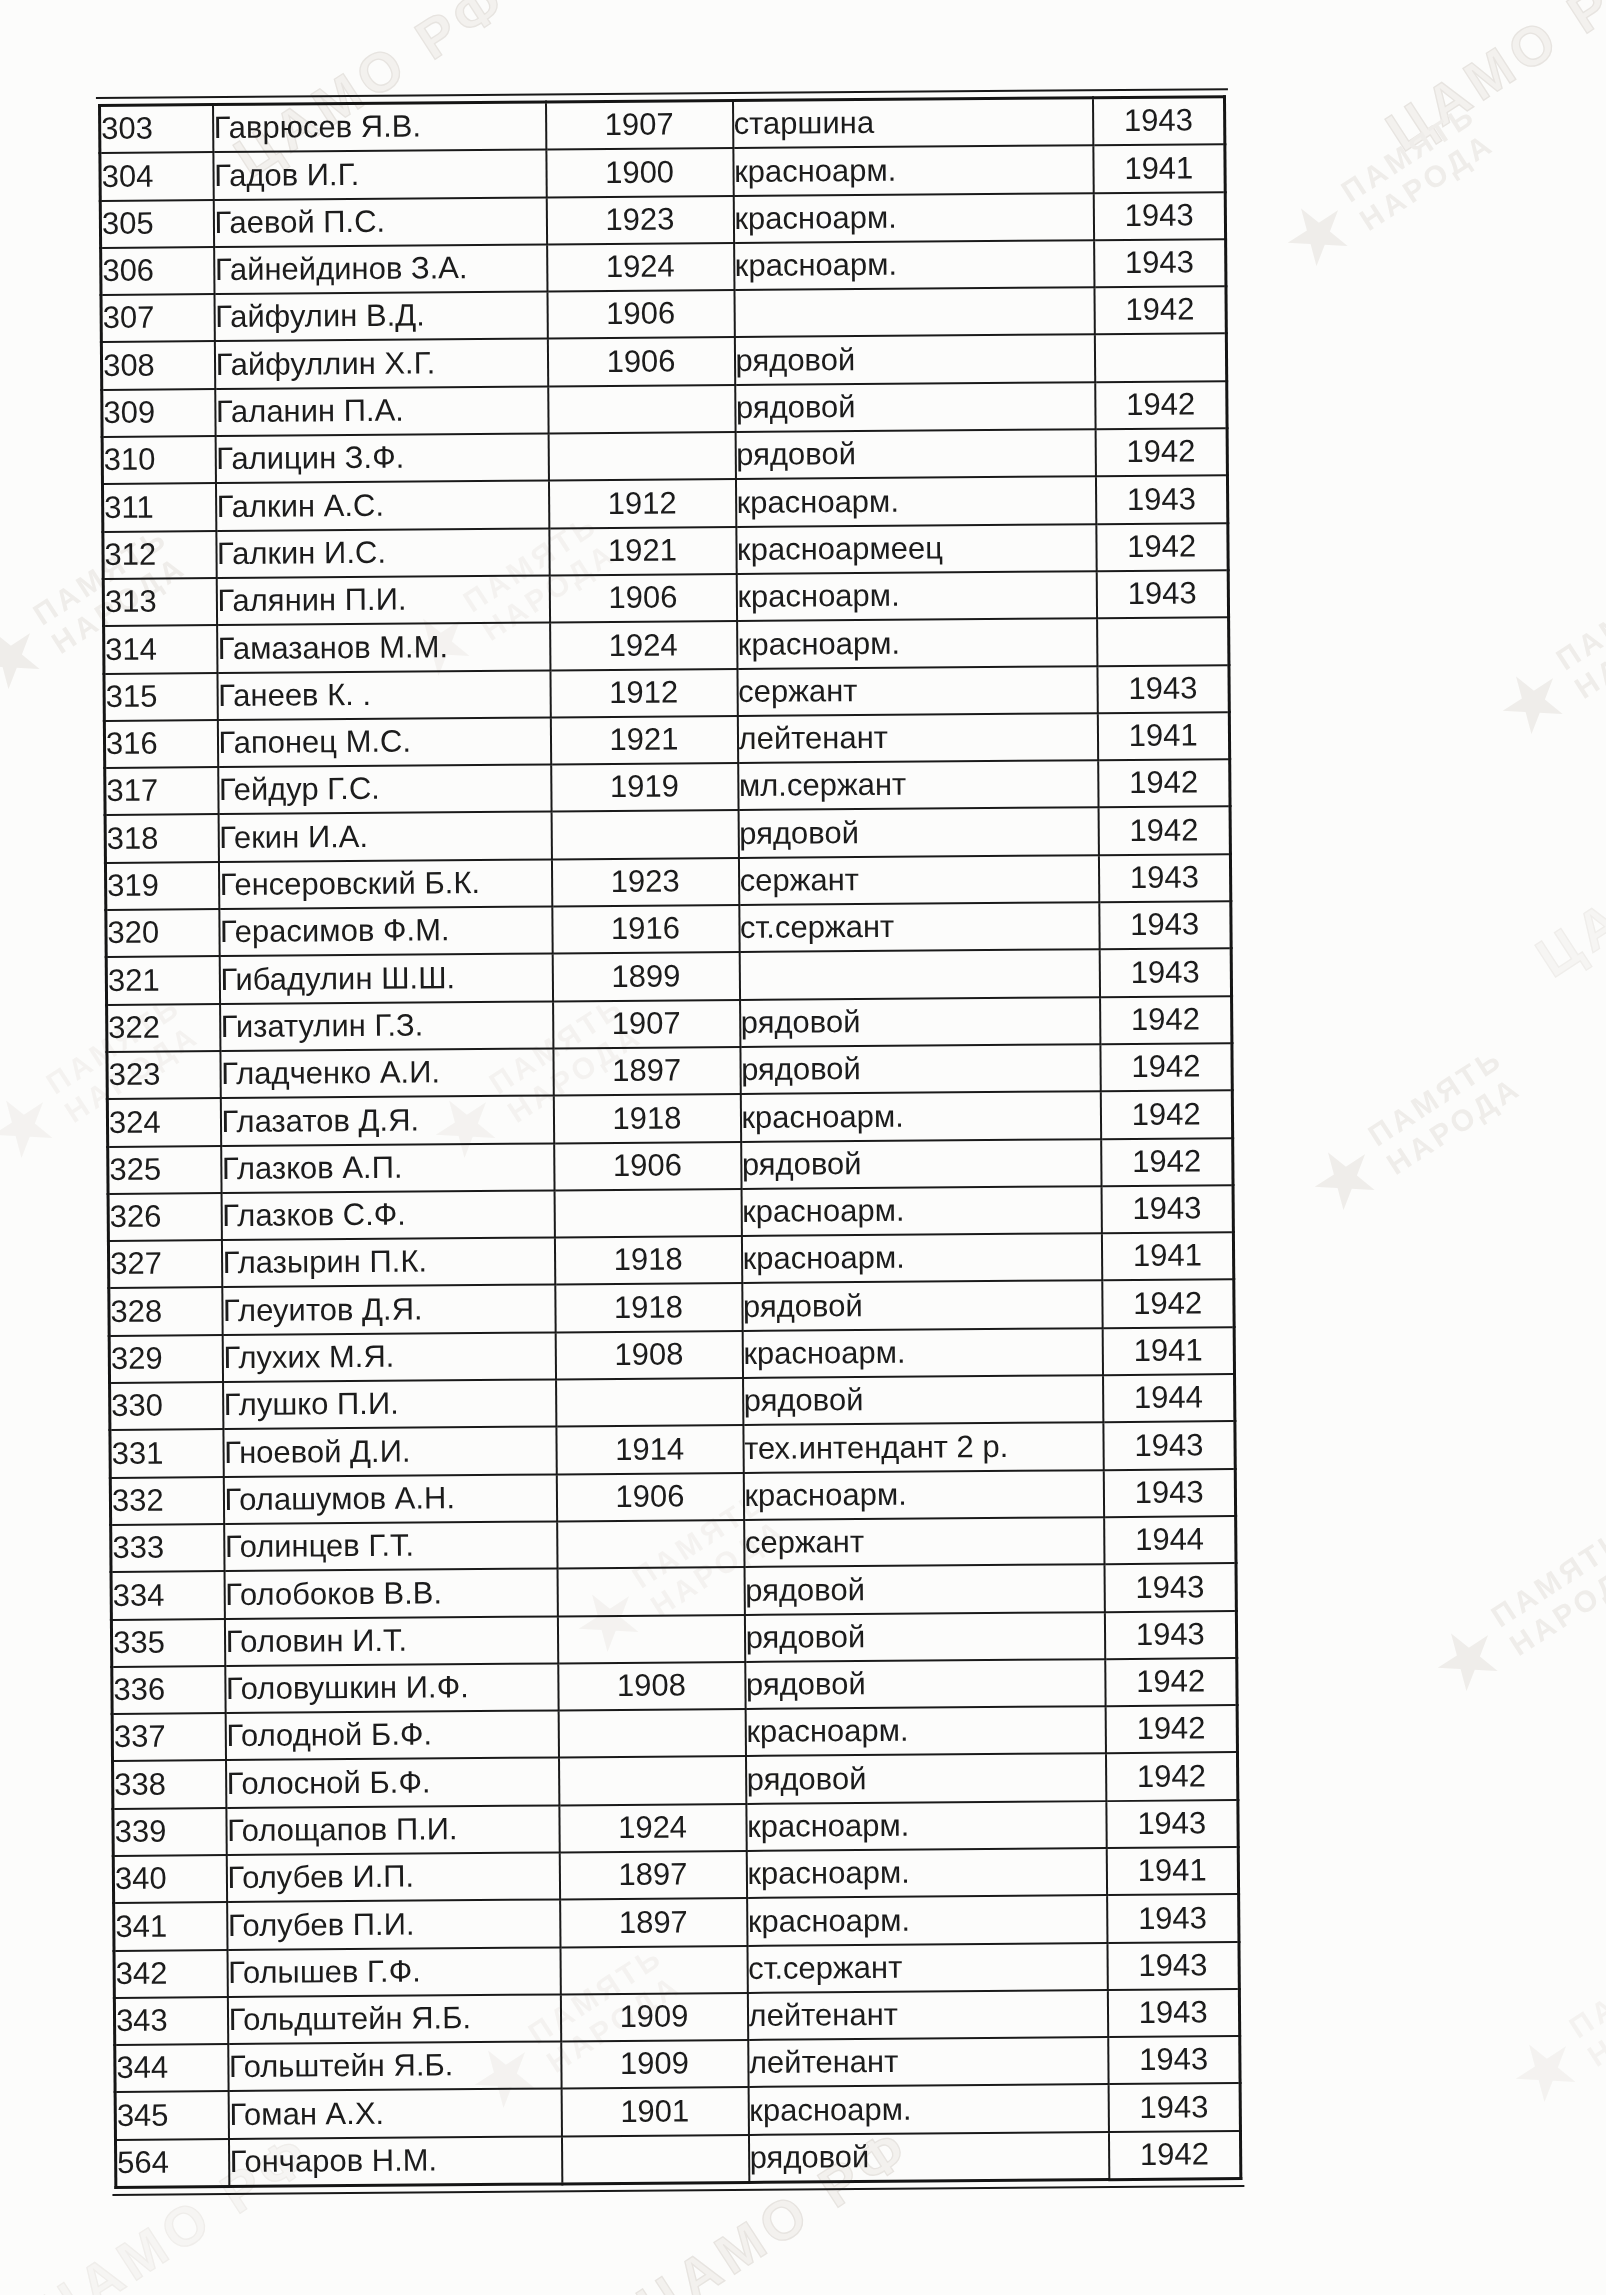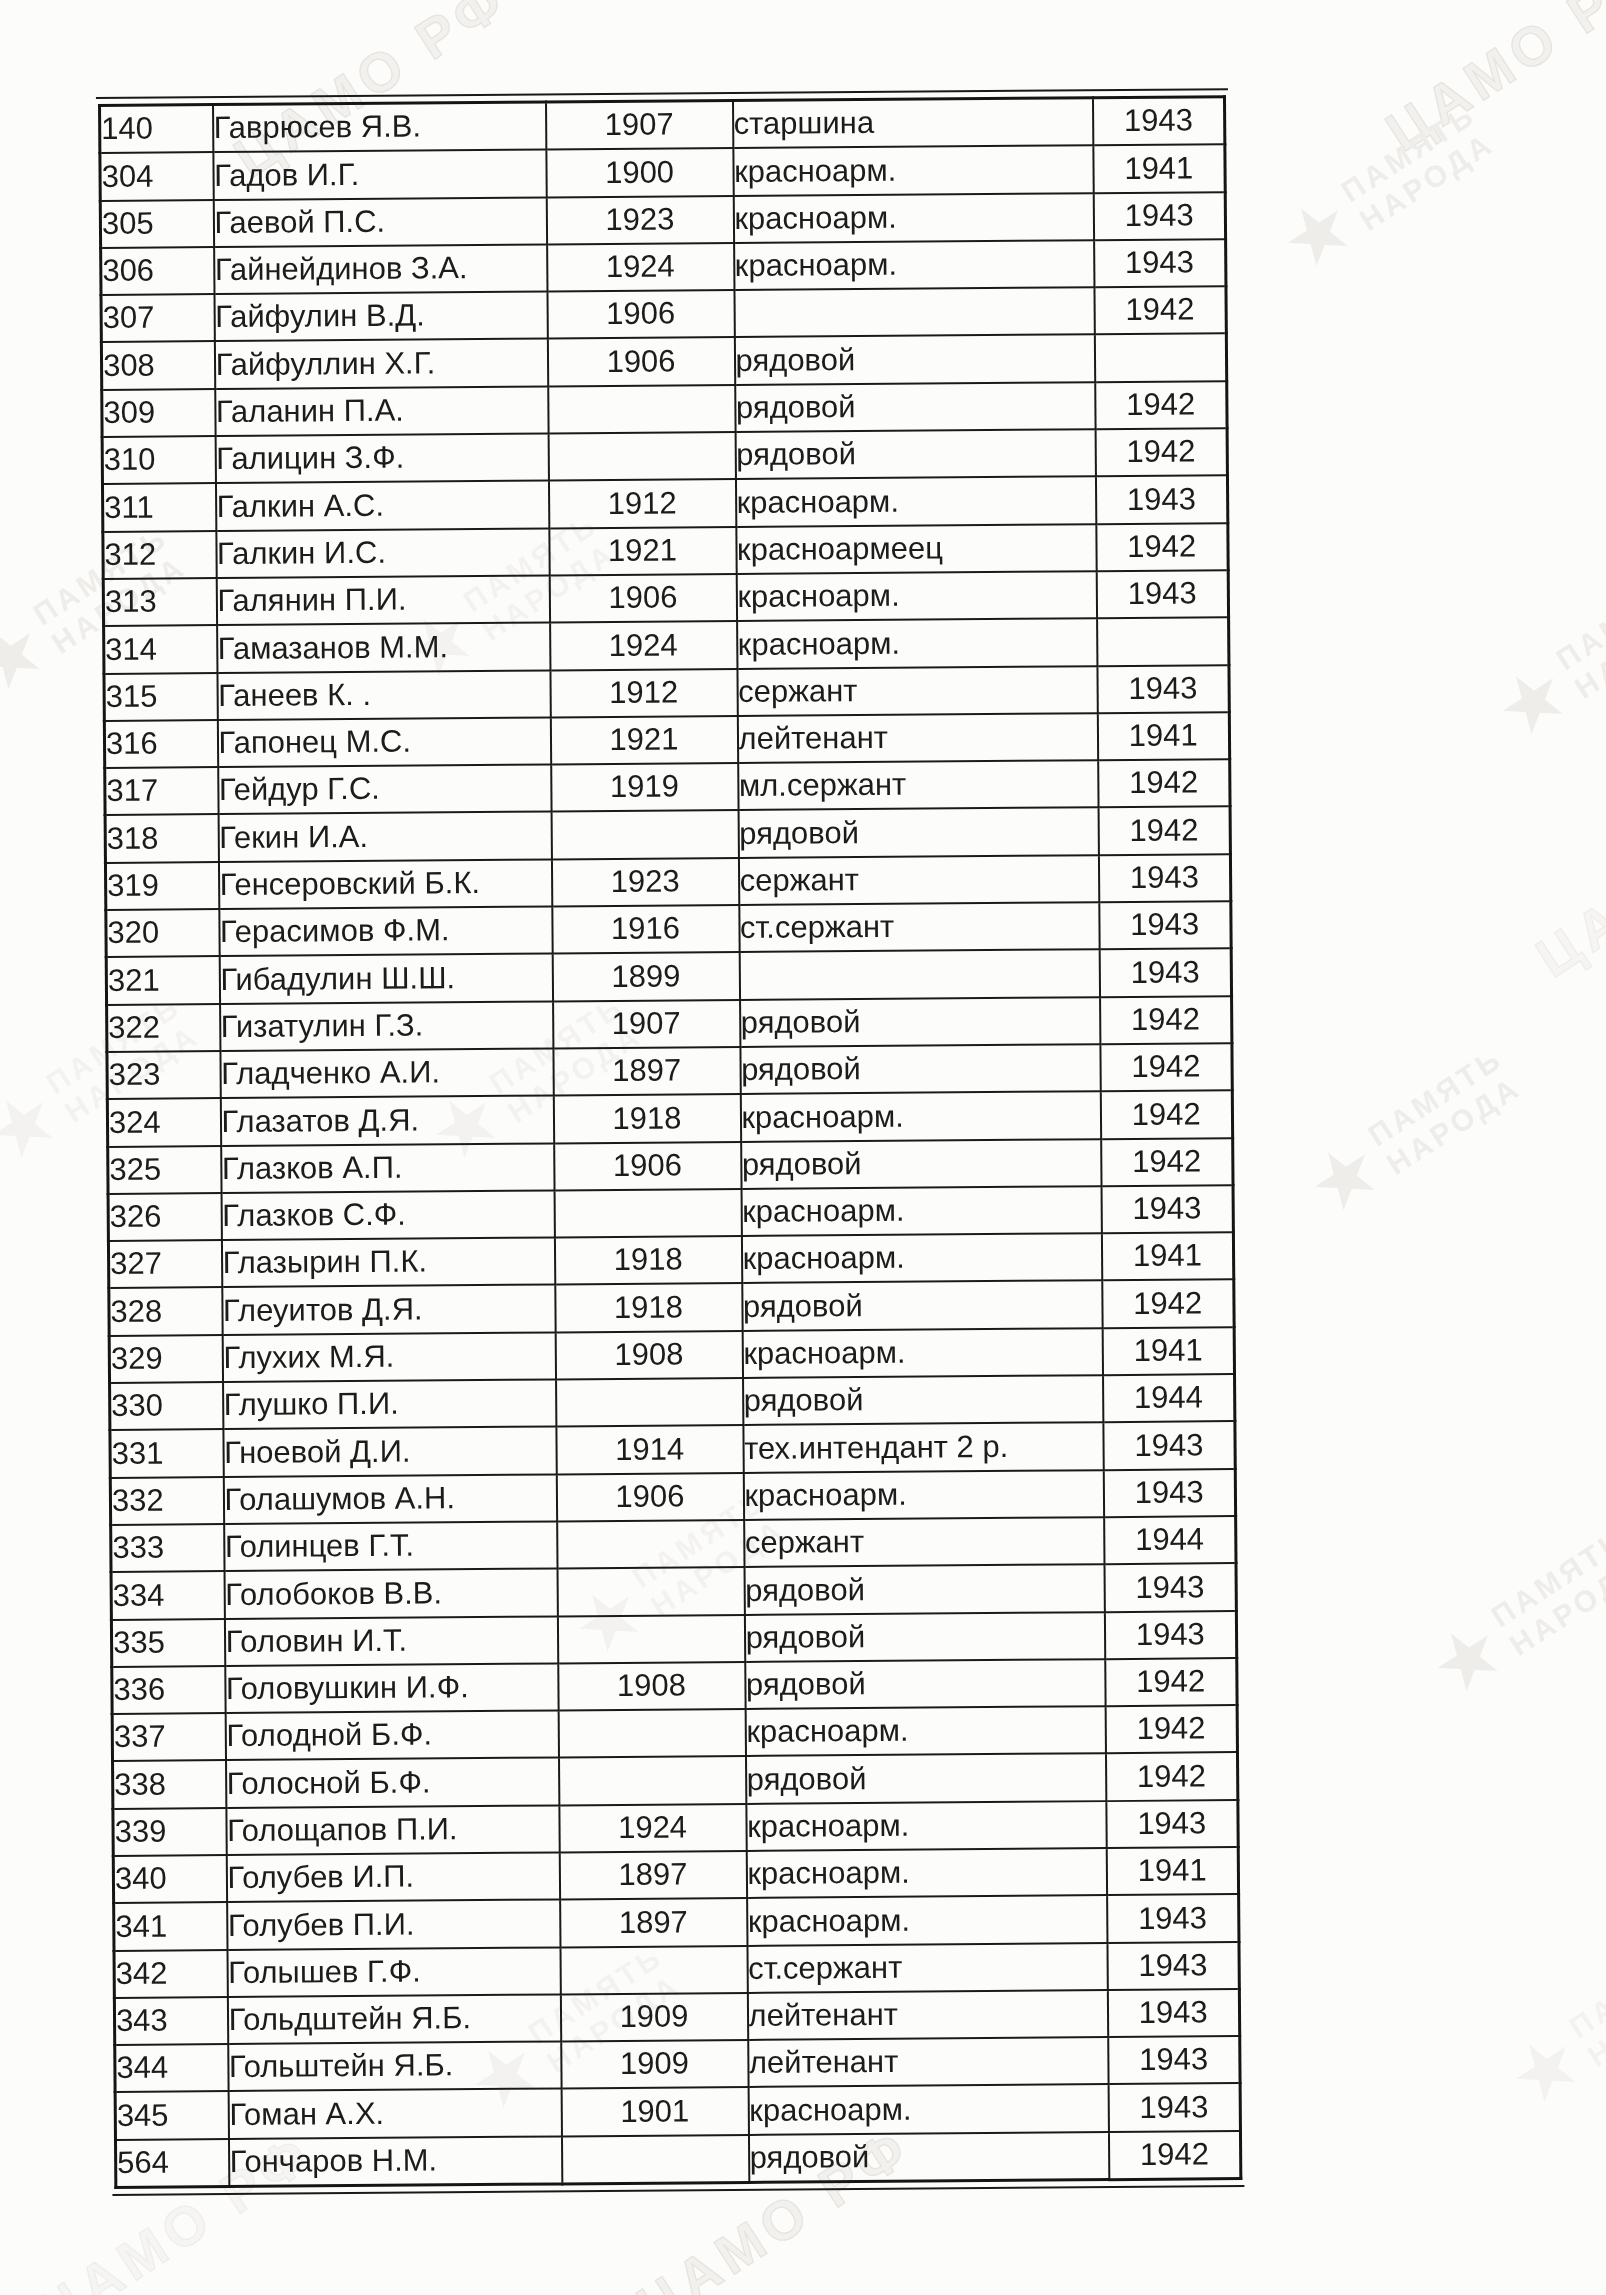--- a/index.html
+++ b/index.html
@@ -152,21 +152,21 @@
     <table class="roster">
       <colgroup>
         <col style="width:113px">
         <col style="width:333px">
         <col style="width:187px">
         <col style="width:360px">
         <col style="width:132px">
       </colgroup>
       <tbody>
           <tr>
-            <td class="c0">140</td>
+            <td class="c0">303</td>
             <td class="c1">Гаврюсев Я.В.</td>
             <td class="c2">1907</td>
             <td class="c3">старшина</td>
             <td class="c4">1943</td>
           </tr>
           <tr>
             <td class="c0">304</td>
             <td class="c1">Гадов И.Г.</td>
             <td class="c2">1900</td>
             <td class="c3">красноарм.</td>

